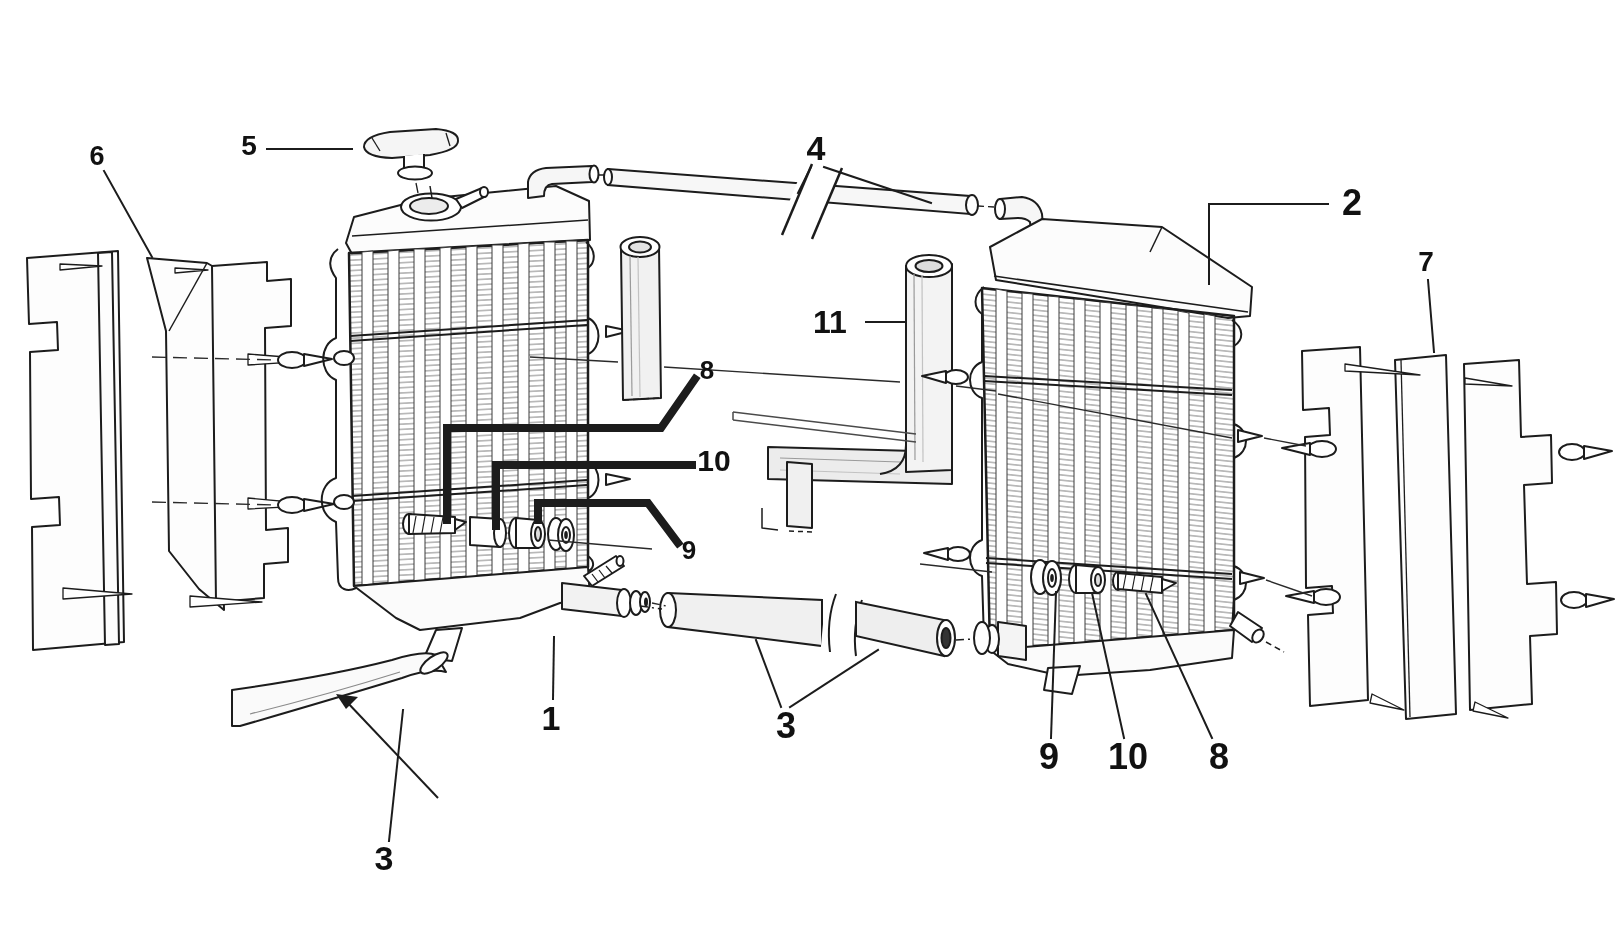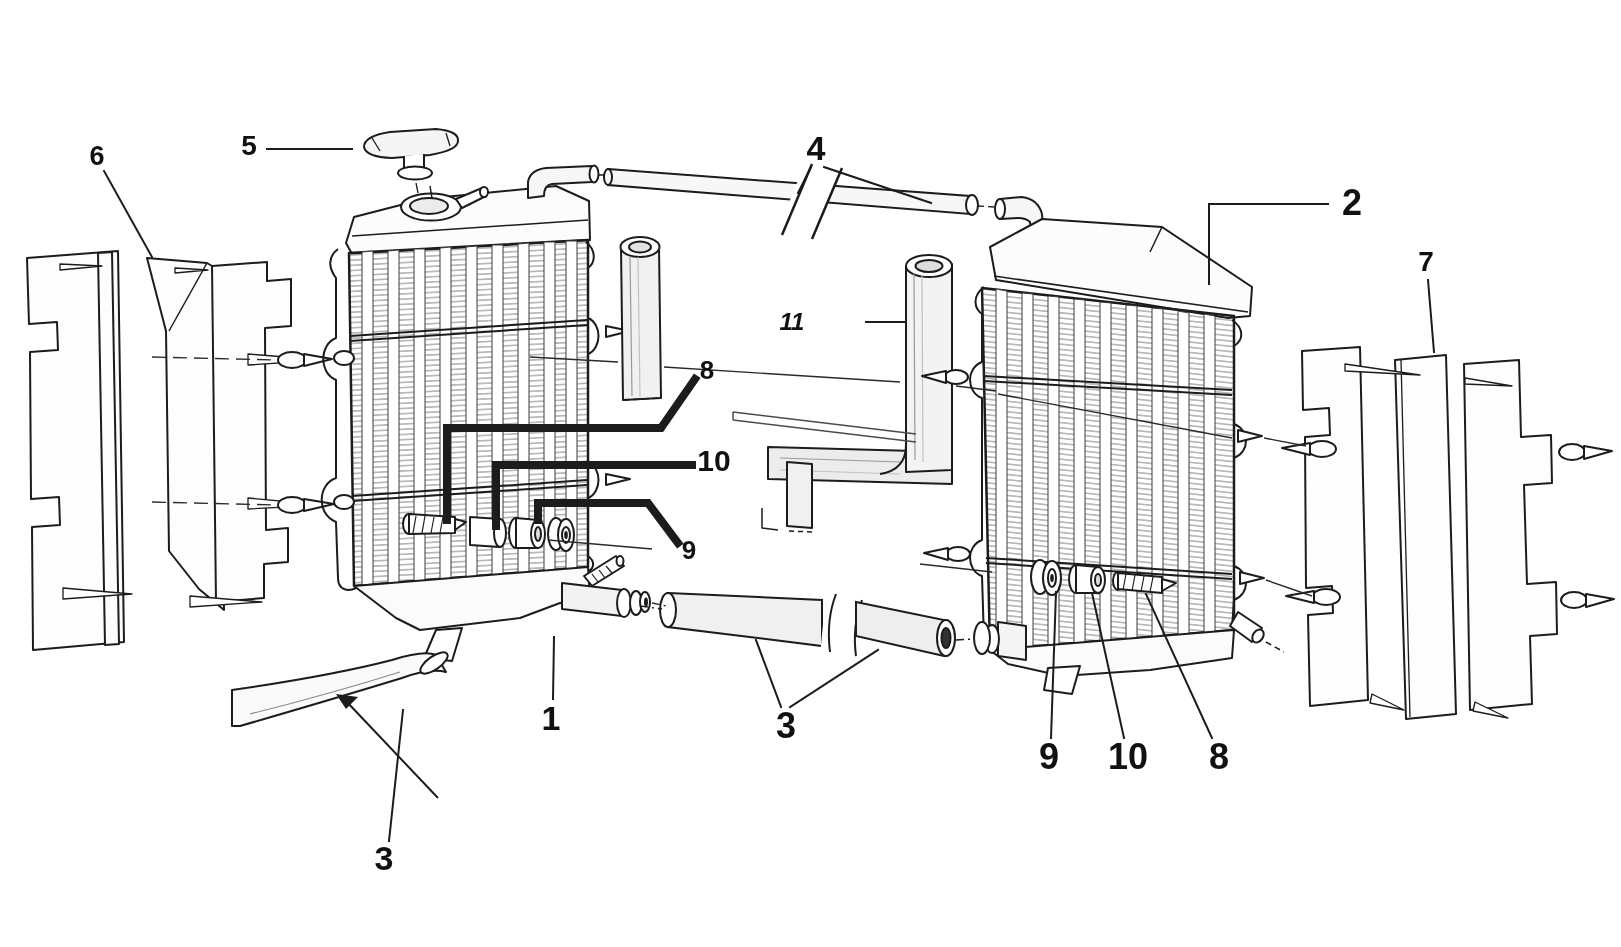--- a/index.html
+++ b/index.html
@@ -371,21 +371,21 @@
       <polyline points="1124,738 1092,593" fill="none" stroke="#1c1c1c" stroke-width="2" stroke-linecap="square"></polyline>
       <polyline points="1212,738 1146,594" fill="none" stroke="#1c1c1c" stroke-width="2" stroke-linecap="square"></polyline>
     </svg>
 
 <div id="callout-layer">
       <div class="callout" style="left: 97px; top: 156px; font-size: 27px;">6</div>
       <div class="callout" style="left: 249px; top: 146px; font-size: 28px;">5</div>
       <div class="callout" style="left: 816px; top: 148px; font-size: 34px;">4</div>
       <div class="callout" style="left: 1352px; top: 203px; font-size: 36px;">2</div>
       <div class="callout" style="left: 1426px; top: 262px; font-size: 28px;">7</div>
-      <div class="callout" style="left: 792px; top: 322px; font-size: 24px; font-style: italic;">11</div>
+      <div class="callout" style="left: 830px; top: 322px; font-size: 32px;">11</div>
       <div class="callout" style="left: 707px; top: 370px; font-size: 26px;">8</div>
       <div class="callout" style="left: 714px; top: 461px; font-size: 30px;">10</div>
       <div class="callout" style="left: 689px; top: 550px; font-size: 26px;">9</div>
       <div class="callout" style="left: 551px; top: 718px; font-size: 34px;">1</div>
       <div class="callout" style="left: 384px; top: 858px; font-size: 34px;">3</div>
       <div class="callout" style="left: 786px; top: 726px; font-size: 36px;">3</div>
       <div class="callout" style="left: 1049px; top: 757px; font-size: 36px;">9</div>
       <div class="callout" style="left: 1128px; top: 757px; font-size: 36px;">10</div>
       <div class="callout" style="left: 1219px; top: 757px; font-size: 36px;">8</div>
     </div>

